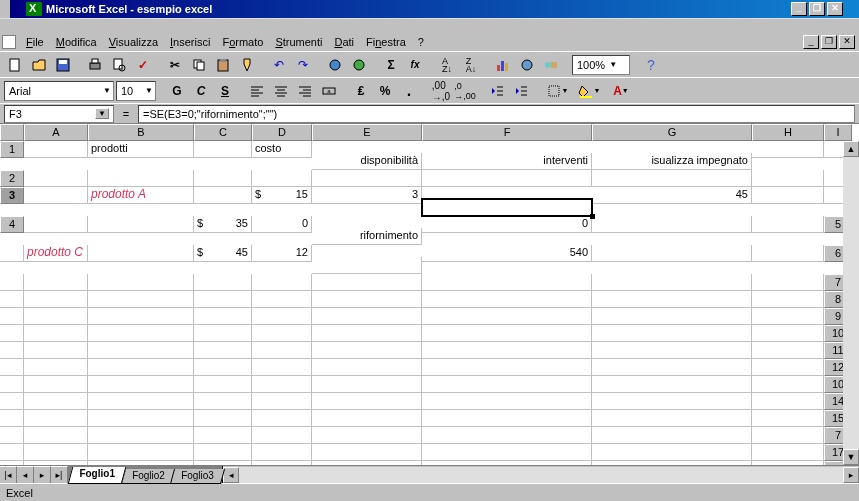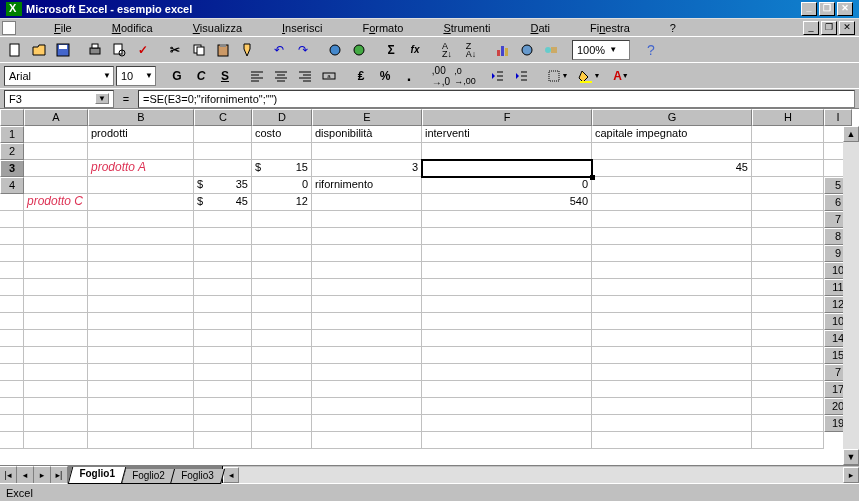--- a/index.html
+++ b/index.html
@@ -1,23 +1,23 @@
 <!DOCTYPE html>
 <html><head>
 <meta charset="utf-8">
 <style>
 * { box-sizing: border-box; margin: 0; padding: 0; font-family: "MS Sans Serif", Arial, sans-serif; }
 body { background: #c0c0c0; font-size: 11px; width: 859px; height: 501px; overflow: hidden; display: flex; flex-direction: column; }
-.titlebar { background: linear-gradient(to right, #000080, #1084d0); color: #fff; height: 18px; display: flex; align-items: center; padding: 0 6px; font-weight: bold; }
+.titlebar { background: linear-gradient(to right, #000080, #1084d0); color: #fff; height: 18px; display: flex; align-items: center; padding: 0 16px; font-weight: bold; margin-left: 10px; }
 .titlebar .icon { width: 16px; height: 14px; background: #008000; margin-right: 4px; position: relative; }
 .titlebar .icon::before { content: "X"; color: #fff; font-size: 11px; position: absolute; top: 0; left: 3px; }
 .titlebar .title { flex: 1; font-size: 11px; }
 .winbtns { display: flex; gap: 2px; }
 .winbtn { width: 16px; height: 14px; background: #c0c0c0; border: 1px solid #fff; border-right-color: #000; border-bottom-color: #000; font-size: 9px; text-align: center; line-height: 11px; font-family: Arial; cursor: default; }
-.menubar { background: #c0c0c0; height: 18px; display: flex; align-items: center; padding: 7px 2px; font-size: 11px; border-top: 1px solid #dfdfdf; gap: 28px; }
+.menubar { background: #c0c0c0; height: 18px; display: flex; align-items: flex-start; padding: 16px 2px; font-size: 11px; border-top: 1px solid #dfdfdf; }
 .menubar .mini-icon { width: 14px; height: 14px; margin-right: 4px; background: #fff; border: 1px solid #808080; display: inline-block; }
 .menubar .item { padding: 1px 6px; cursor: default; }
 .menubar .u { text-decoration: underline; }
 .menubar .spacer { flex: 1; }
 .menubar .docbtns { display: flex; gap: 2px; margin-right: 2px; }
 .menubar .docbtn { width: 16px; height: 14px; background: #c0c0c0; border: 1px solid #fff; border-right-color: #000; border-bottom-color: #000; font-size: 9px; text-align: center; line-height: 11px; cursor: default; }
 .toolbar { background: #c0c0c0; height: 26px; display: flex; align-items: center; padding: 2px 4px; gap: 2px; border-top: 1px solid #fff; }
 .tbtn { width: 22px; height: 22px; border: 1px solid #c0c0c0; display: flex; align-items: center; justify-content: center; font-size: 12px; cursor: default; color: #000; }
 .tbtn svg { width: 16px; height: 16px; }
 .tsep { width: 6px; }
@@ -29,21 +29,21 @@
 .fxbtn { width: 18px; height: 18px; text-align: center; font-size: 11px; line-height: 16px; border: 1px solid #c0c0c0; }
 .formula-input { flex: 1; height: 18px; background: #fff; border: 1px solid #808080; border-top-color: #404040; border-left-color: #404040; padding: 0 4px; font-size: 11px; line-height: 16px; }
 .grid-area { flex: 1; display: flex; flex-direction: column; background: #fff; border-top: 1px solid #808080; overflow: hidden; position: relative; }
 .grid { display: grid; grid-template-columns: 24px 64px 106px 58px 60px 110px 170px 160px 72px 28px; }
 .hdr { background: #c0c0c0; border-right: 1px solid #808080; border-bottom: 1px solid #808080; border-top: 1px solid #fff; border-left: 1px solid #fff; text-align: center; font-size: 11px; height: 17px; line-height: 15px; cursor: default; }
 .rowhdr { background: #c0c0c0; border-right: 1px solid #808080; border-bottom: 1px solid #808080; border-top: 1px solid #fff; border-left: 1px solid #fff; text-align: center; font-size: 11px; height: 17px; line-height: 15px; cursor: default; }
 .rowhdr.sel { background: #a0a0a0; font-weight: bold; }
 .cell { border-right: 1px solid #c0c0c0; border-bottom: 1px solid #c0c0c0; height: 17px; padding: 0 3px; font-size: 11px; line-height: 15px; overflow: visible; white-space: nowrap; }
 .prod { color: #dd3355; font-style: italic; font-family: Arial; font-size: 12px; }
 .cell.right { text-align: right; }
-.cell.center { text-align: left; }
+.cell.center { text-align: right; margin-top: 12px; }
 .selected-cell { position: relative; }
 .selected-cell::after { content: ""; position: absolute; top: -1px; left: -1px; right: -2px; bottom: -2px; border: 2px solid #000; pointer-events: none; }
 .selected-cell::before { content: ""; position: absolute; right: -4px; bottom: -4px; width: 5px; height: 5px; background: #000; pointer-events: none; z-index: 2; }
 .sheet-tabs-row { height: 18px; background: #c0c0c0; display: flex; align-items: stretch; border-top: 1px solid #808080; }
 .nav-btns { display: flex; }
 .nav-btn { width: 17px; background: #c0c0c0; border-right: 1px solid #808080; display: flex; align-items: center; justify-content: center; font-size: 9px; cursor: default; border-top: 1px solid #fff; }
 .tabs { display: flex; align-items: flex-end; background: #808080; height: 18px; padding-left: 2px; }
 .tab { background: #c0c0c0; border: 1px solid #000; border-top: none; padding: 0 8px; font-size: 10px; height: 15px; line-height: 14px; margin-right: -1px; transform: skewX(-15deg); cursor: default; }
 .tab span { display: inline-block; transform: skewX(15deg); }
 .tab.active { background: #fff; font-weight: bold; height: 17px; z-index: 1; }
@@ -327,21 +327,21 @@
       <div class="hdr">G</div>
       <div class="hdr">H</div>
       <div class="hdr">I</div>
       <div class="rowhdr">1</div>
       <div class="cell row1"></div>
       <div class="cell row1">prodotti</div>
       <div class="cell row1"></div>
       <div class="cell row1">costo</div>
       <div class="cell row1 center">disponibilità</div>
       <div class="cell row1 center">interventi</div>
-      <div class="cell row1 center">capitale impegnato</div>
+      <div class="cell row1 center">isualizza impegnato</div>
       <div class="cell row1"></div>
       <div class="cell row1"></div>
       <div class="rowhdr">2</div>
       <div class="cell"></div>
       <div class="cell"></div>
       <div class="cell"></div>
       <div class="cell"></div>
       <div class="cell"></div>
       <div class="cell"></div>
       <div class="cell"></div>

